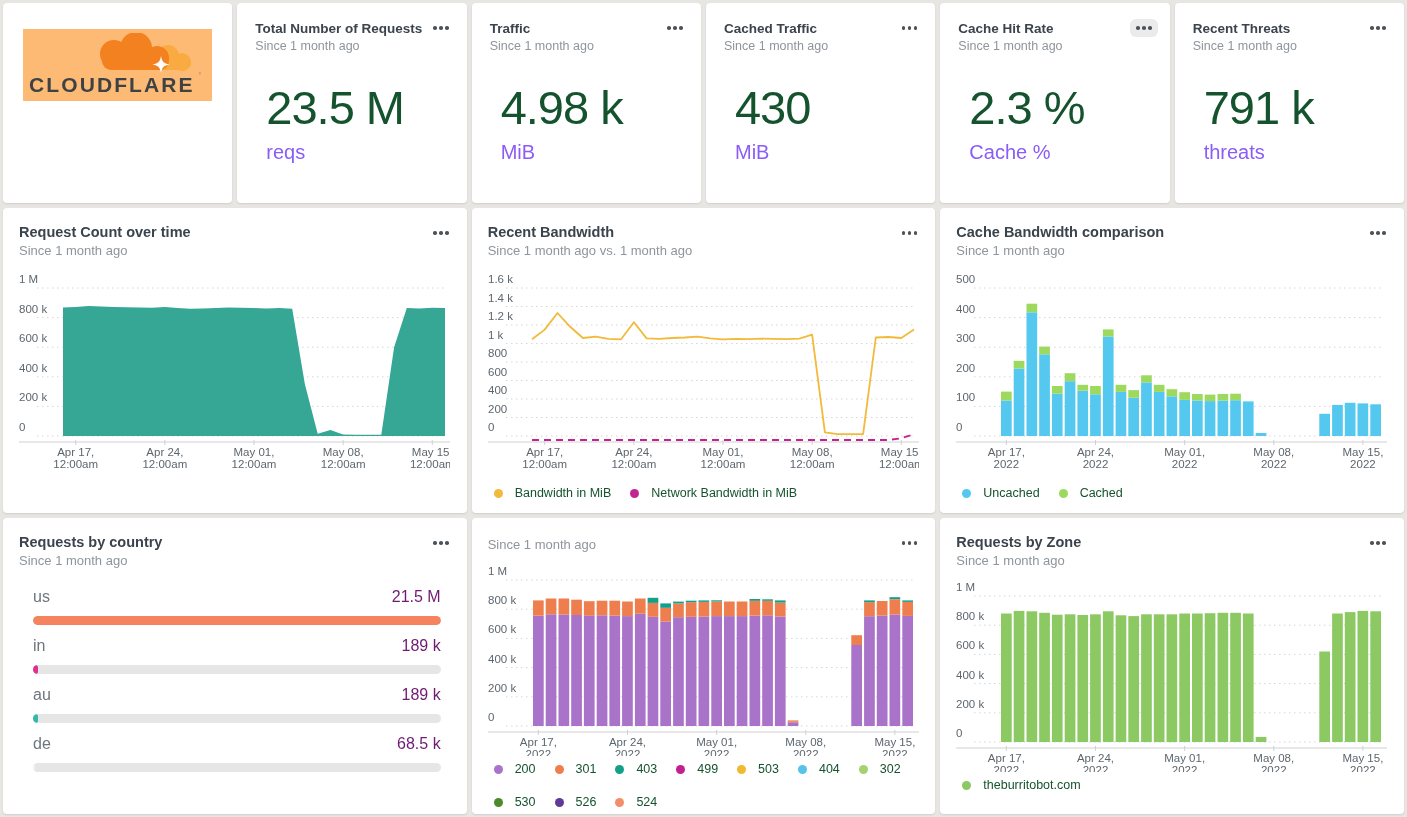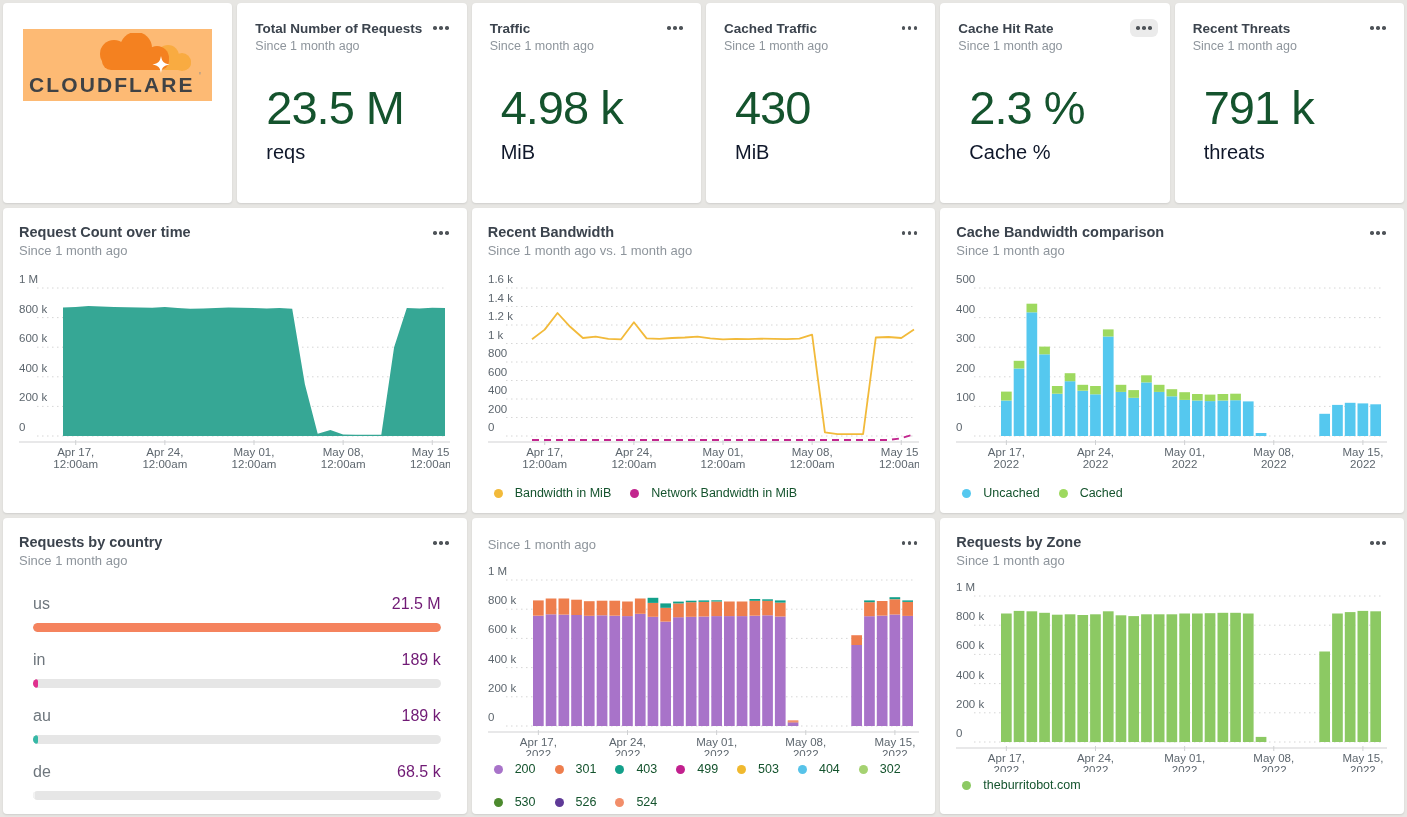--- a/index.html
+++ b/index.html
@@ -13,21 +13,21 @@
   .dash-title{font-size:20px;color:#3e454e;line-height:1.55;}
   .logo-box{margin-top:8px;height:72px;background:#fdba74;display:flex;align-items:center;justify-content:center;}
   .logo-word{font-family:"Liberation Sans",sans-serif;font-size:21px;font-weight:700;letter-spacing:2.1px;fill:#3f4245;}
   .logo-tm{font-size:10px;fill:#8a8d90;}
 
   
   .stat-card{padding:18px 18px;}
   .stat-title{font-size:13.5px;font-weight:700;color:#3b434d;padding-right:26px;}
   .stat-sub{font-size:12.5px;color:#8e959c;margin-top:3px;}
   .stat-value{font-size:47px;color:#14532d;margin:27px 0 0 11px;letter-spacing:-1px;white-space:nowrap;}
-  .stat-unit{font-size:20px;color:#0f172a;margin:6px 0 0 11px;}
+  .stat-unit{font-size:20px;color:#8b5cf6;margin:6px 0 0 11px;}
 
   
   .menu{position:absolute;top:16px;right:12px;display:flex;gap:2.5px;padding:7px 6px;border-radius:6px;cursor:pointer;align-items:center;}
   .menu i{width:3.5px;height:3.5px;border-radius:50%;background:#4e5358;display:block;}
   .menu.active{background:#ebebeb;}
 
   
   .panel{padding:16px 16px 0;}
   .panel-title{font-size:14.5px;font-weight:700;color:#3b434d;}
   .panel-sub{font-size:13px;color:#8e959c;margin-top:3px;}
@@ -36,21 +36,21 @@
   svg.chart .xlab{font-size:11.5px;fill:#5d666e;}
   svg.chart .grid{stroke:#d6d6d6;stroke-width:1;stroke-dasharray:1.5,3.5;}
   svg.chart .axis{stroke:#e0e1e2;stroke-width:1.5;}
   svg.chart .tick{stroke:#cfd1d3;stroke-width:1;}
   .legend{display:flex;gap:19px;margin:2px 0 0 6px;flex-wrap:wrap;}
   .legend .li{display:flex;align-items:center;gap:12px;font-size:12.5px;color:#14532d;cursor:pointer;}
   .legend .dot{width:9px;height:9px;border-radius:50%;flex:0 0 auto;}
 
   
   .country-rows{padding:8px 10px 0 14px;}
-  .country-row{margin-top:19px;}
+  .country-row{margin-top:12px;}
   .crow-top{display:flex;justify-content:space-between;align-items:baseline;font-size:16px;color:#6e767d;}
   .crow-val{color:#701a75;}
   .cbar{height:9px;border-radius:5px;background:#e6e6e6;margin-top:10px;overflow:hidden;}
   .cfill{height:100%;border-radius:5px;}
 </style>
 </head>
 <body>
 
 <div class="grid">
 

